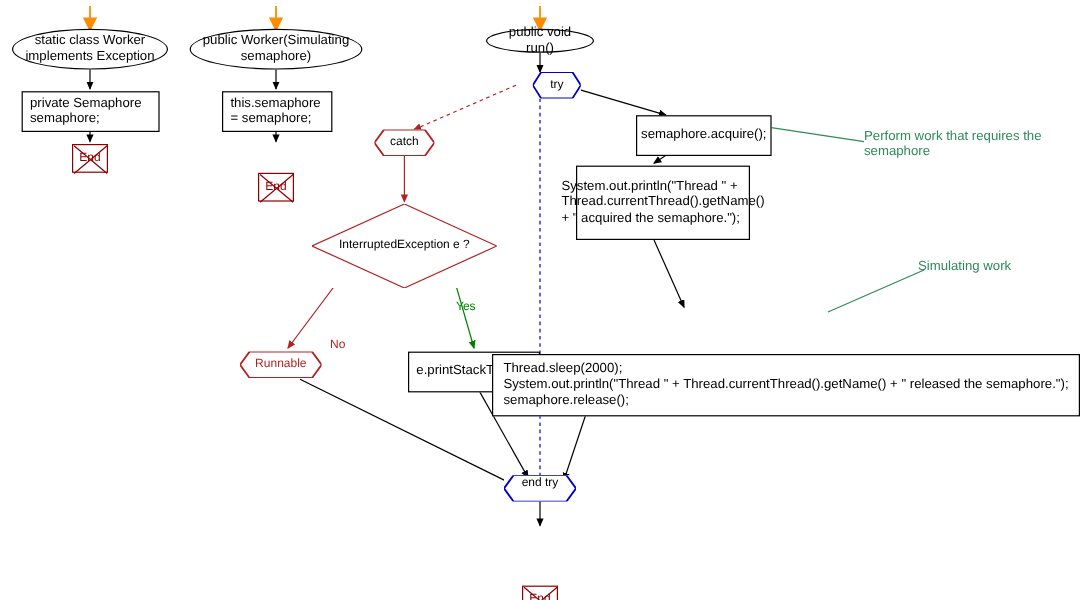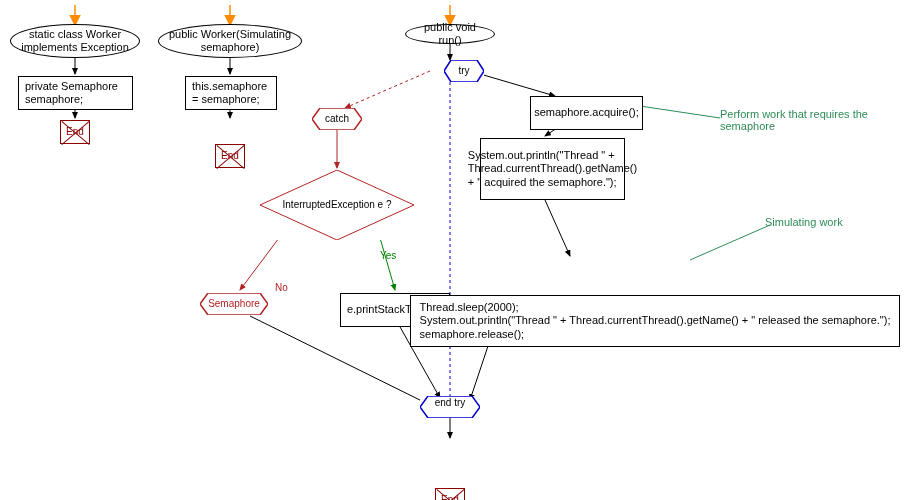--- a/index.html
+++ b/index.html
@@ -173,21 +173,21 @@
   <span style="position:relative;font-size:10px;">InterruptedException e ?</span>
 </div>
 
 <div class="label label-no" style="left:275px; top:250px;">No</div>
 <div class="label label-yes" style="left:380px; top:250px;">Yes</div>
 
 <div class="node" style="left:200px; top:293px; width:68px; height:22px;">
   <svg width="68" height="22" style="position:absolute;top:0;left:0;">
       <polygon points="8,0 60,0 68,11 60,22 8,22 0,11" fill="#fff" stroke="#B22222" stroke-width="1.5"></polygon>
     </svg>
-  <span style="position:relative;font-size:10px;color:#B22222;">Semaphore</span>
+  <span style="position:relative;font-size:10px;color:#B22222;">Runnable</span>
 </div>
 
 <div class="node rect" style="left:340px; top:293px; width:110px; height:22px;">
   <span>e.printStackTrace();</span>
 </div>
 
 <div class="node rect" style="left:530px; top:96px; width:113px; height:20px;">
   <span>semaphore.acquire();</span>
 </div>
 

